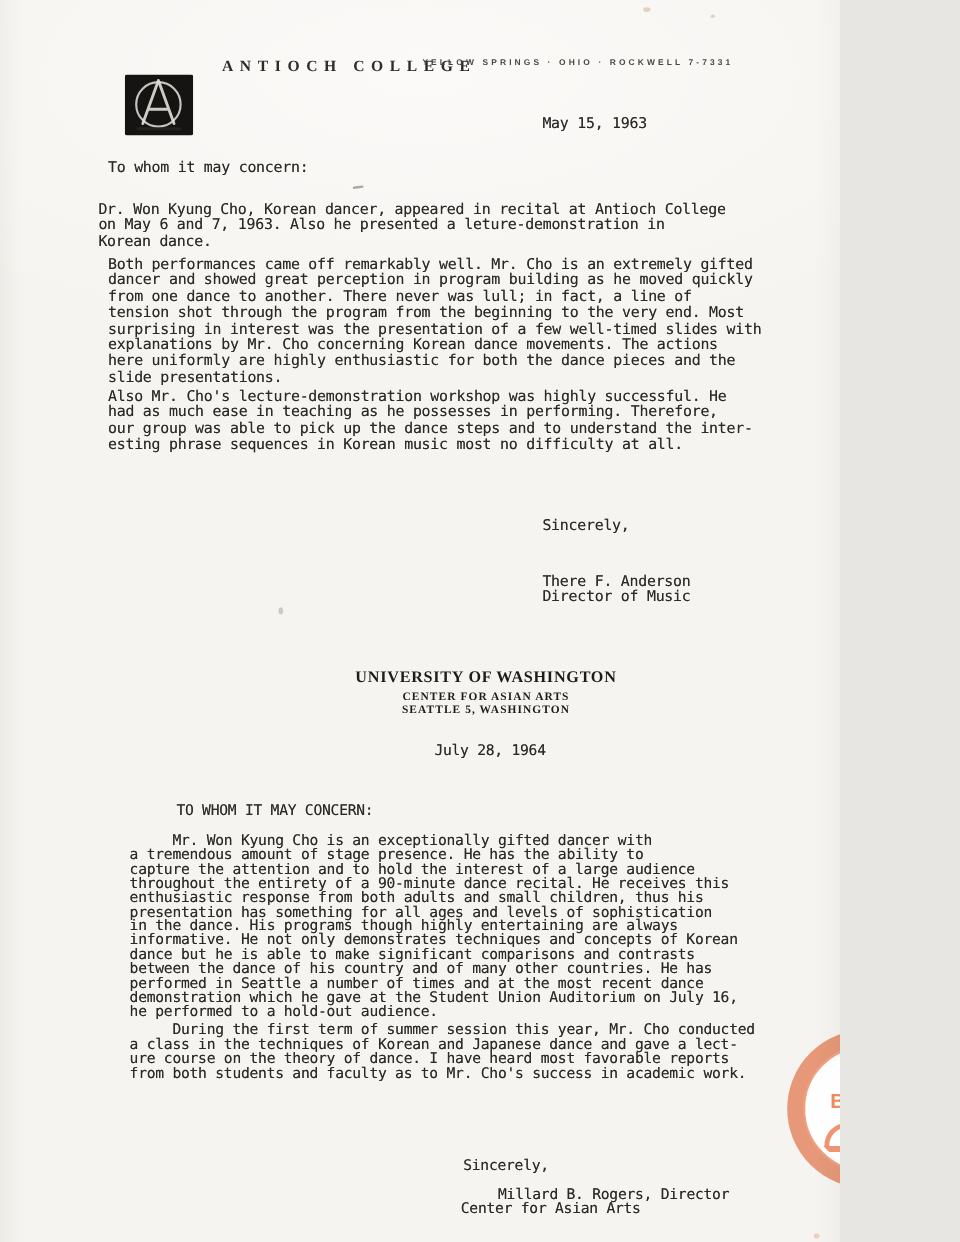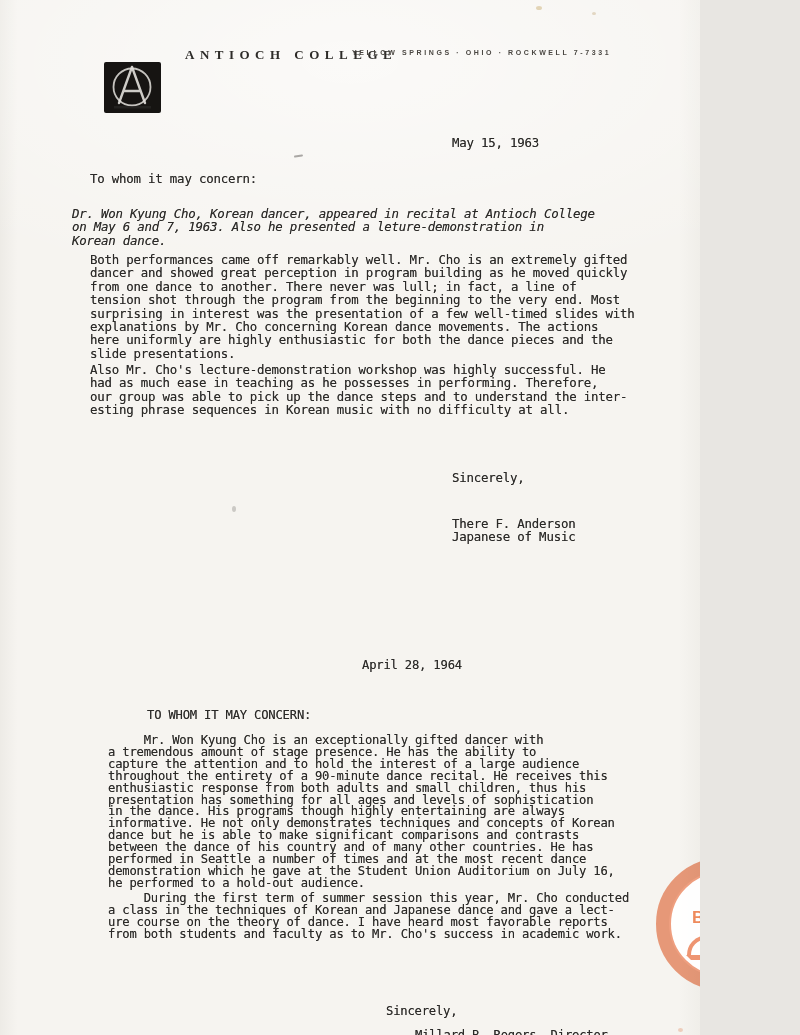--- a/index.html
+++ b/index.html
@@ -10,21 +10,20 @@
       linear-gradient(90deg, #edebe6 0%, #f6f4f0 2.5%, #f6f4f0 97%, #f0eee9 100%),
       linear-gradient(180deg, #f7f5f1 0%, #f5f3ee 70%, #f2f0ea 100%),
       #f5f3ef;
     font-family:"DejaVu Sans Mono","Liberation Mono",monospace;
   }
   .abs { position:absolute; }
   .mono {
     font-family:"DejaVu Sans Mono","Liberation Mono",monospace;
     color:#2b2a28; white-space:pre;
     text-shadow:0 0 0.5px rgba(45,42,40,0.6);
-    margin-top:40px;
   }
   .body1 { font-size:12.4px; line-height:13.4px; letter-spacing:-0.2px; }
   .body2 { font-size:12.2px; line-height:11.9px; letter-spacing:-0.2px; }
 
   
   .antioch-name {
     font-family:"Liberation Serif","DejaVu Serif",serif;
     font-size:13px; font-weight:700; letter-spacing:5.5px; color:#2e2c29;
     white-space:pre;
   }
@@ -85,46 +84,51 @@
       <circle cx="28" cy="25" r="18.5" fill="none" stroke="#d8d6d2" stroke-width="1.8" opacity="0.9"></circle>
       <path d="M28 5 L15 41 M28 5 L41 41 M19.5 29 L36.5 29" fill="none" stroke="#e2e0dc" stroke-width="2.4" stroke-linecap="round" opacity="0.9"></path>
       <rect x="10" y="44" width="37" height="2.5" fill="#2a2826" opacity="0.7"></rect>
     </svg>
   </div>
 
   <div class="abs mono body1" style="left:452px; top:96px;">May 15, 1963</div>
 
   <div class="abs mono body1" style="left:90px; top:132px;">To whom it may concern:</div>
 
-  <div class="abs mono body1" style="left:72px; top:167px;font-style:italic;">Dr. Won Kyung Cho, Korean dancer, appeared in recital at Antioch College
+  <div class="abs mono body1" style="left:82px; top:167px;">Dr. Won Kyung Cho, Korean dancer, appeared in recital at Antioch College
 on May 6 and 7, 1963. Also he presented a leture-demonstration in
 Korean dance.</div>
 
   <div class="abs mono body1" style="left:90px; top:213px;">Both performances came off remarkably well. Mr. Cho is an extremely gifted
 dancer and showed great perception in program building as he moved quickly
 from one dance to another. There never was lull; in fact, a line of
 tension shot through the program from the beginning to the very end. Most
 surprising in interest was the presentation of a few well-timed slides with
 explanations by Mr. Cho concerning Korean dance movements. The actions
 here uniformly are highly enthusiastic for both the dance pieces and the
 slide presentations.</div>
 
   <div class="abs mono body1" style="left:90px; top:323px;">Also Mr. Cho's lecture-demonstration workshop was highly successful. He
 had as much ease in teaching as he possesses in performing. Therefore,
 our group was able to pick up the dance steps and to understand the inter-
-esting phrase sequences in Korean music with no difficulty at all.</div>
+esting phrase sequences in Korean music most no difficulty at all.</div>
 
 
   <div class="abs mono body1" style="left:452px; top:431px;">Sincerely,</div>
 
   <div class="abs mono body1" style="left:452px; top:477px;">There F. Anderson</div>
-  <div class="abs mono body1" style="left:452px; top:490px;">Japanese of Music</div>
+  <div class="abs mono body1" style="left:452px; top:490px;">Director of Music</div>
 
+  <div class="abs uw-head" style="left:280px; top:556px; width:250px;">
+    <div class="uw-l1">UNIVERSITY OF WASHINGTON</div>
+    <div class="uw-l2">CENTER FOR ASIAN ARTS</div>
+    <div class="uw-l3">SEATTLE 5, WASHINGTON</div>
+  </div>
 
-  <div class="abs mono body2" style="left:362px; top:620px;">April 28, 1964</div>
+  <div class="abs mono body2" style="left:362px; top:620px;">July 28, 1964</div>
 
   <div class="abs mono body2" style="left:147px; top:670px;">TO WHOM IT MAY CONCERN:</div>
 
   <div class="abs mono body2" style="left:108px; top:695px;">     Mr. Won Kyung Cho is an exceptionally gifted dancer with
 a tremendous amount of stage presence. He has the ability to
 capture the attention and to hold the interest of a large audience
 throughout the entirety of a 90-minute dance recital. He receives this
 enthusiastic response from both adults and small children, thus his
 presentation has something for all ages and levels of sophistication
 in the dance. His programs though highly entertaining are always

